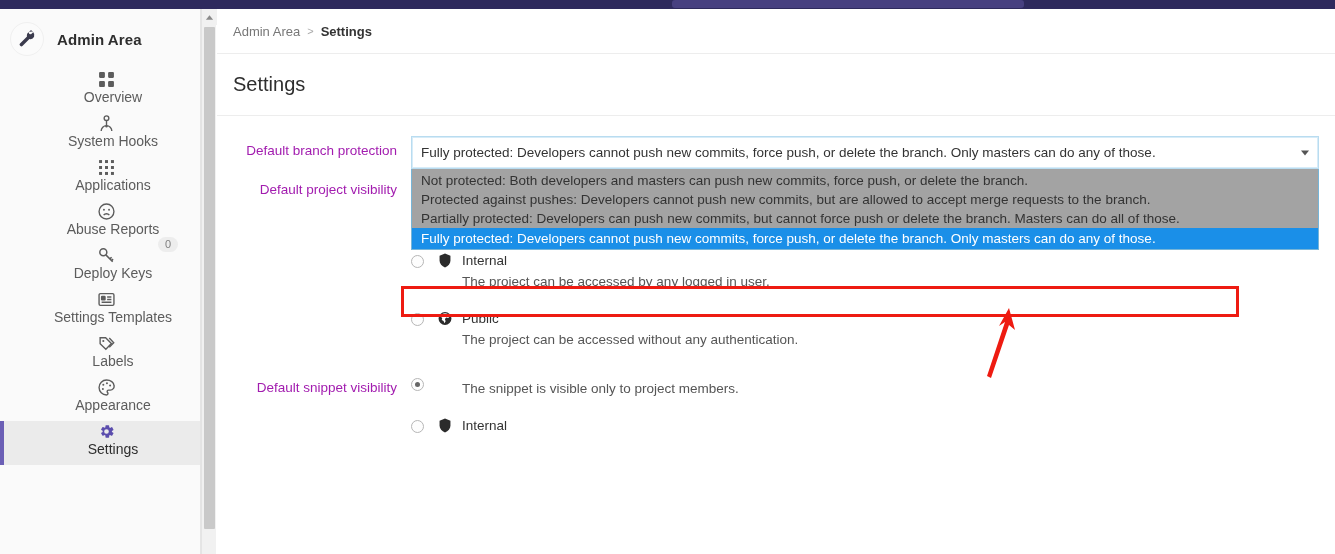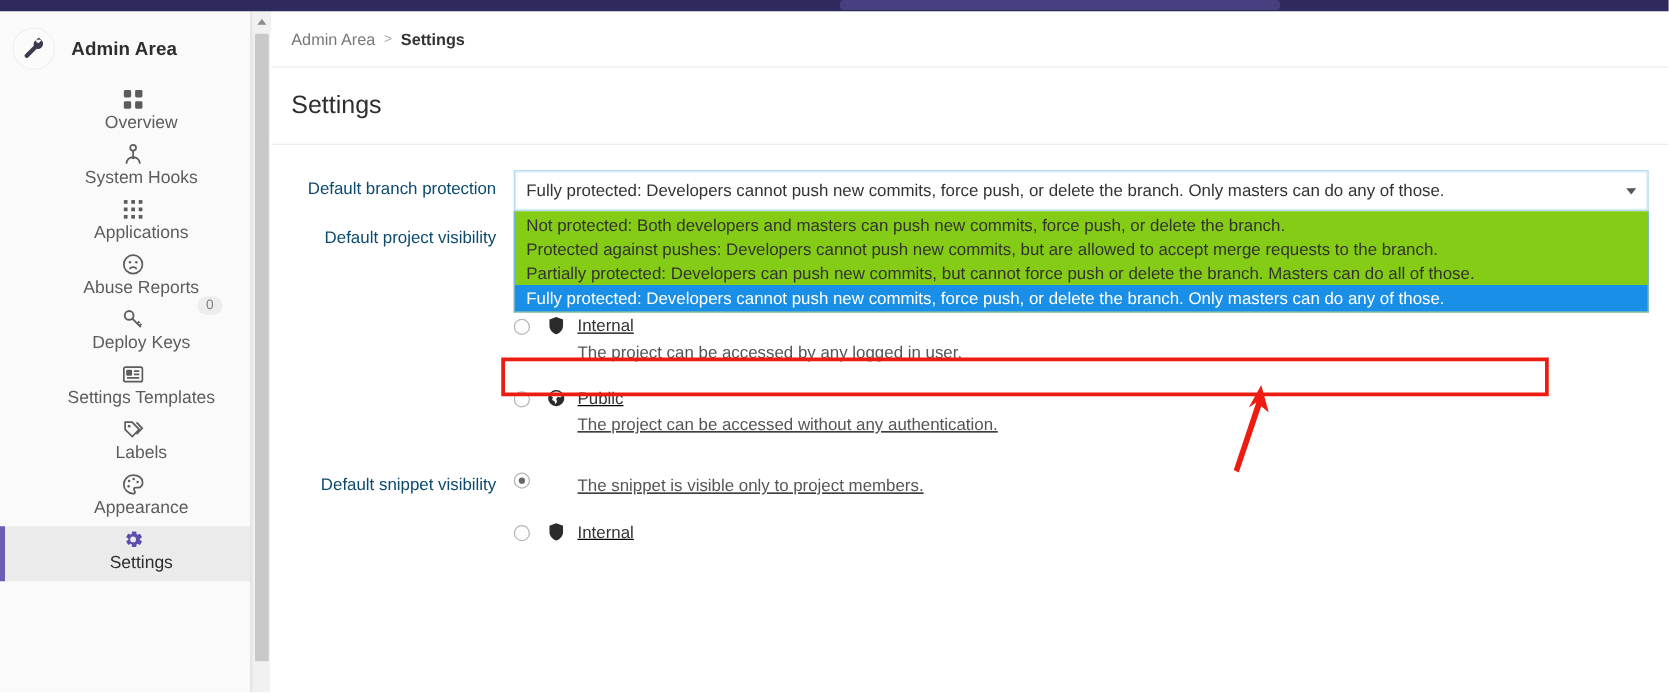--- a/index.html
+++ b/index.html
@@ -148,21 +148,21 @@
     border-bottom: 1px solid #ededed;
     margin: 0 0 20px 0;
   }
 
   .form-row { display: flex; margin-bottom: 6px; }
   .form-label {
     width: 178px; flex: none;
     text-align: right;
     padding-right: 14px;
     padding-top: 4px;
-    font-size: 13.5px; color: #0c4a6e;
+    font-size: 13.5px; color: #a21caf;
     line-height: 21px;
   }
   .form-control { flex: 1 1 auto; position: relative; }
 
   
   .select-box {
     position: relative;
     height: 33px;
     border: 1px solid #b9dcf0;
     background: #fff;
@@ -179,21 +179,21 @@
     width: 0; height: 0;
     border-left: 4px solid transparent;
     border-right: 4px solid transparent;
     border-top: 5px solid #555;
   }
 
   
   .options {
     position: absolute;
     top: 33px; left: 0; right: 0;
-    background: #84cc16;
+    background: #a3a3a3;
     border: 1px solid #76b5d8;
     border-top: none;
     z-index: 30;
     padding: 2px 0 0 0;
   }
   .option {
     font-size: 13.5px; color: #333;
     line-height: 17px;
     padding: 1px 0 1px 9px;
     white-space: nowrap; overflow: hidden;
@@ -215,21 +215,21 @@
     background: #fdfdfd;
     flex: none; margin-top: 3px;
     position: relative;
     cursor: pointer;
   }
   .radio.checked::after {
     content: ""; position: absolute;
     top: 3px; left: 3px; width: 5px; height: 5px;
     border-radius: 50%; background: #666;
   }
-  .radio-body { margin-left: 13px; text-decoration: underline; }
+  .radio-body { margin-left: 13px; }
   .radio-head { display: flex; align-items: center; }
   .vis-ico { width: 16px; height: 16px; display:flex; align-items:center; justify-content:center; flex:none; color:#2b2b2b; }
   .vis-ico svg { width: 14px; height: 15px; display: block; }
   .radio-name {
     margin-left: 9px;
     font-size: 13.5px; color: #333;
   }
   .radio-desc {
     margin-top: 4px; margin-left: 25px;
     font-size: 13.5px; color: #555;

